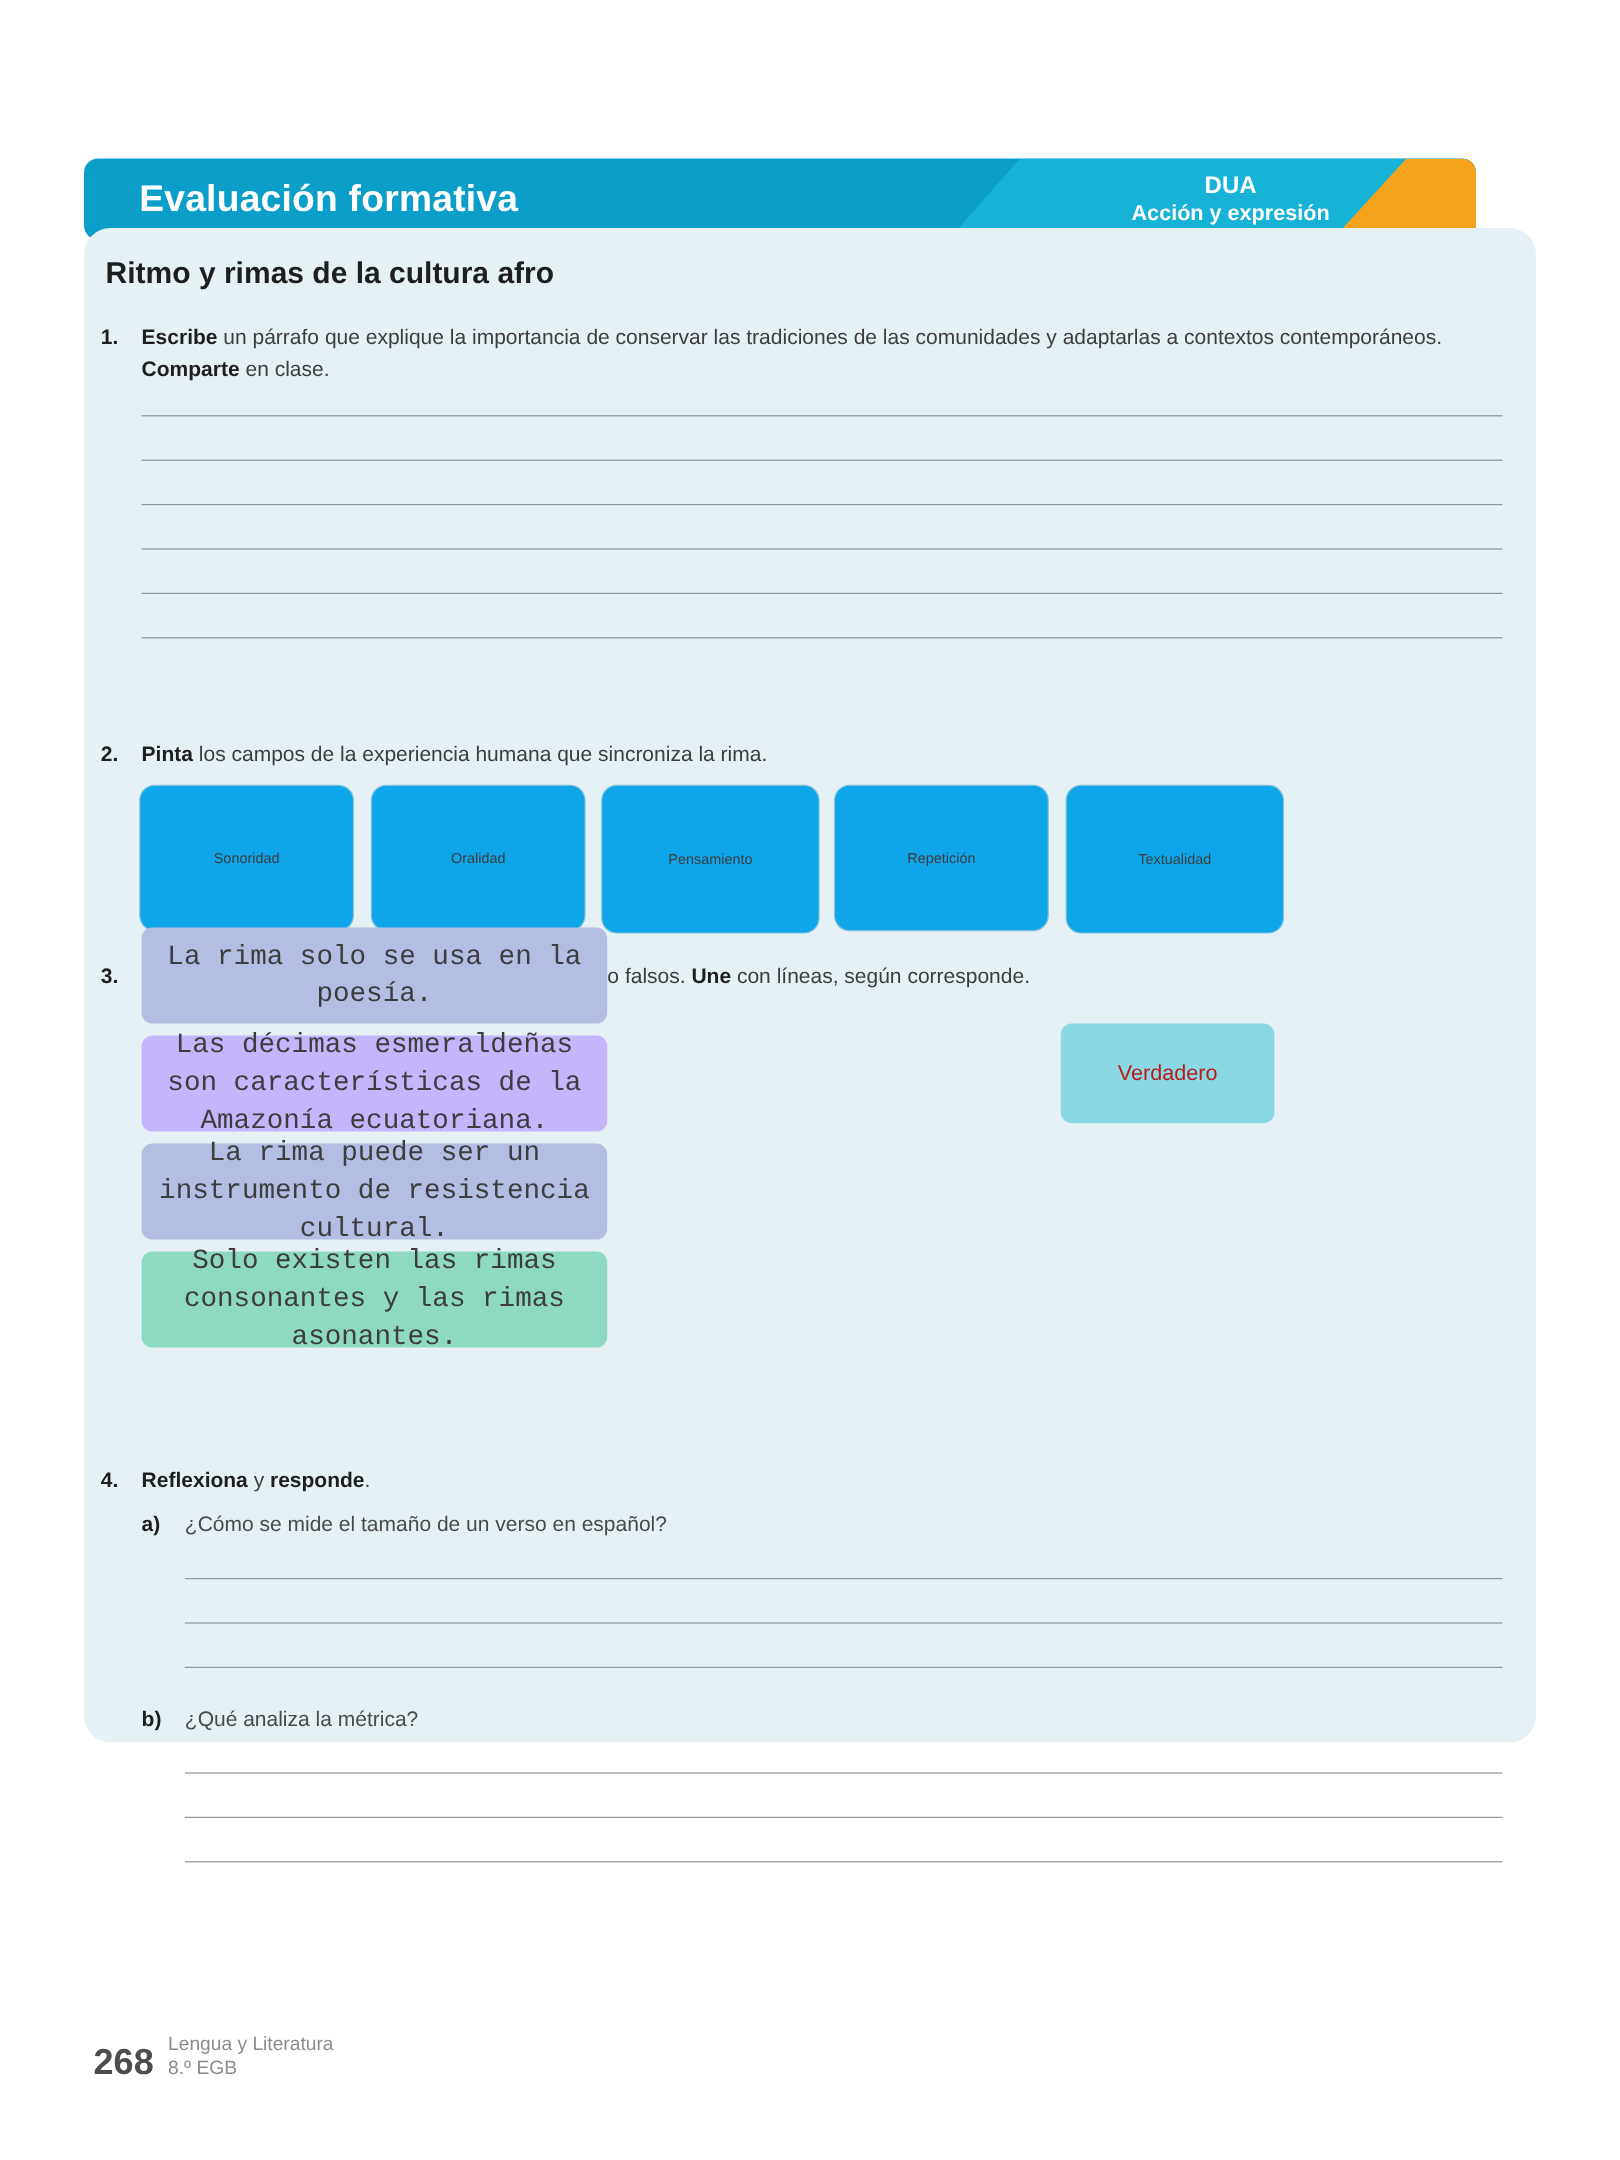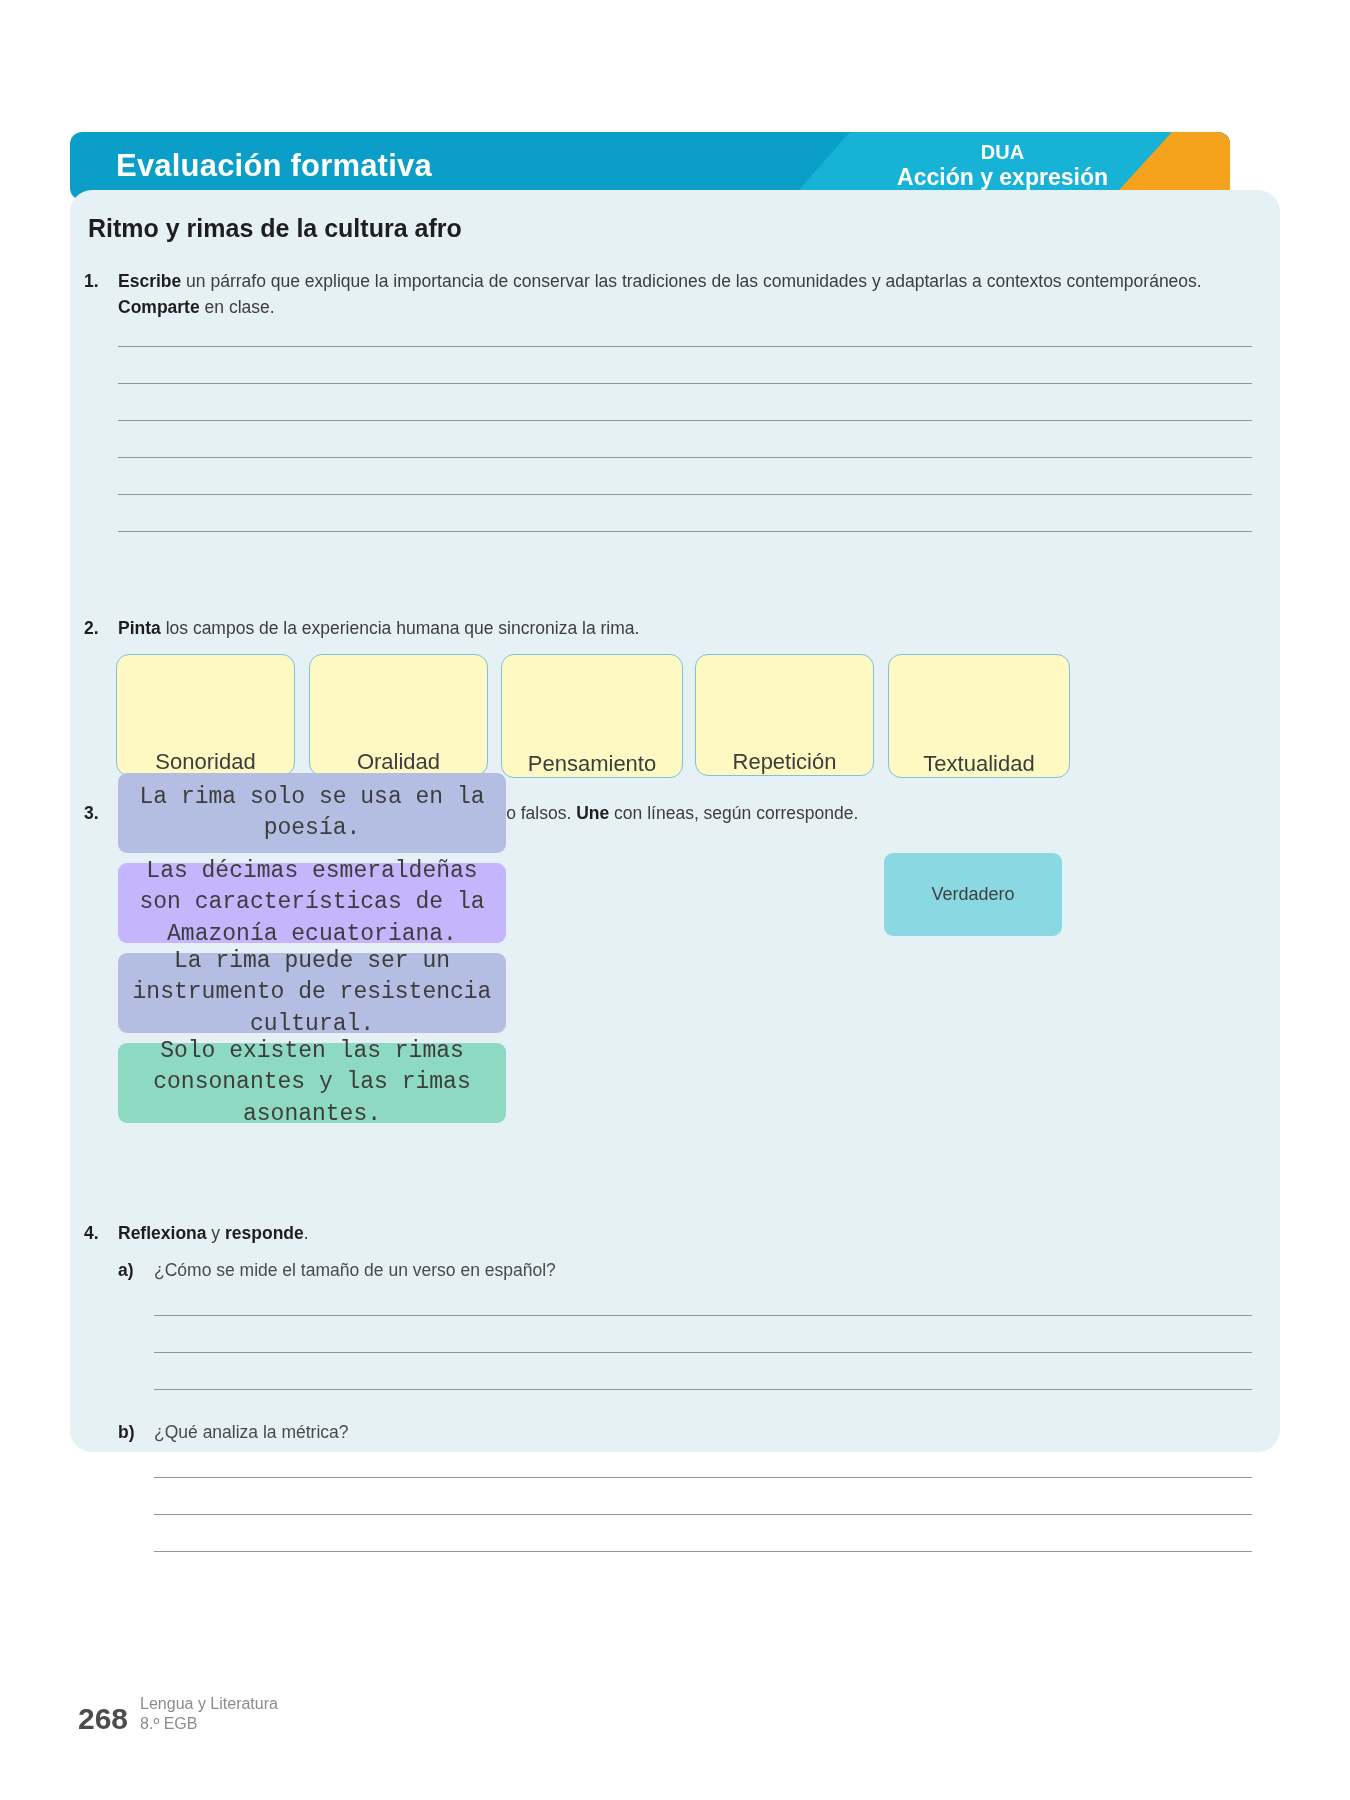--- a/index.html
+++ b/index.html
@@ -65,21 +65,21 @@
     text-align: center;
     color: #ffffff;
     line-height: 1.15;
     white-space: nowrap;
   }
   .dua-title {
     font-size: 20px;
     font-weight: bold;
   }
   .dua-sub {
-    font-size: 23px;
+    font-size: 18px;
     font-weight: bold;
   }
 
   
   .card {
     position: absolute;
     left: 70px;
     top: 190px;
     width: 1210px;
     height: 1262px;
@@ -117,27 +117,27 @@
   
   .line {
     position: absolute;
     height: 0;
     border-top: 1.4px solid #8d9699;
   }
 
   
   .opt-box {
     position: absolute;
-    background: #fef9c3;
+    background: #0ea5e9;
     border: 1.4px solid #7cc2dc;
     border-radius: 13px;
     display: flex;
-    align-items: flex-end;
+    align-items: center;
     justify-content: center;
-    font-size: 22px;
+    font-size: 12px;
     color: #3d3d3d;
     text-align: center;
   }
 
   
   .stmt {
     position: absolute;
     border-radius: 9px;
     display: flex;
     align-items: center;
@@ -150,21 +150,21 @@
     box-sizing: border-box;
     font-family: Liberation Mono, monospace;
   }
   .ans {
     position: absolute;
     border-radius: 9px;
     display: flex;
     align-items: center;
     justify-content: center;
     font-size: 18px;
-    color: #404040;
+    color: #b91c1c;
   }
 
   
   .sub {
     position: absolute;
     display: flex;
     font-size: 17.5px;
     color: #4a4a4a;
   }
   .sub-label {

